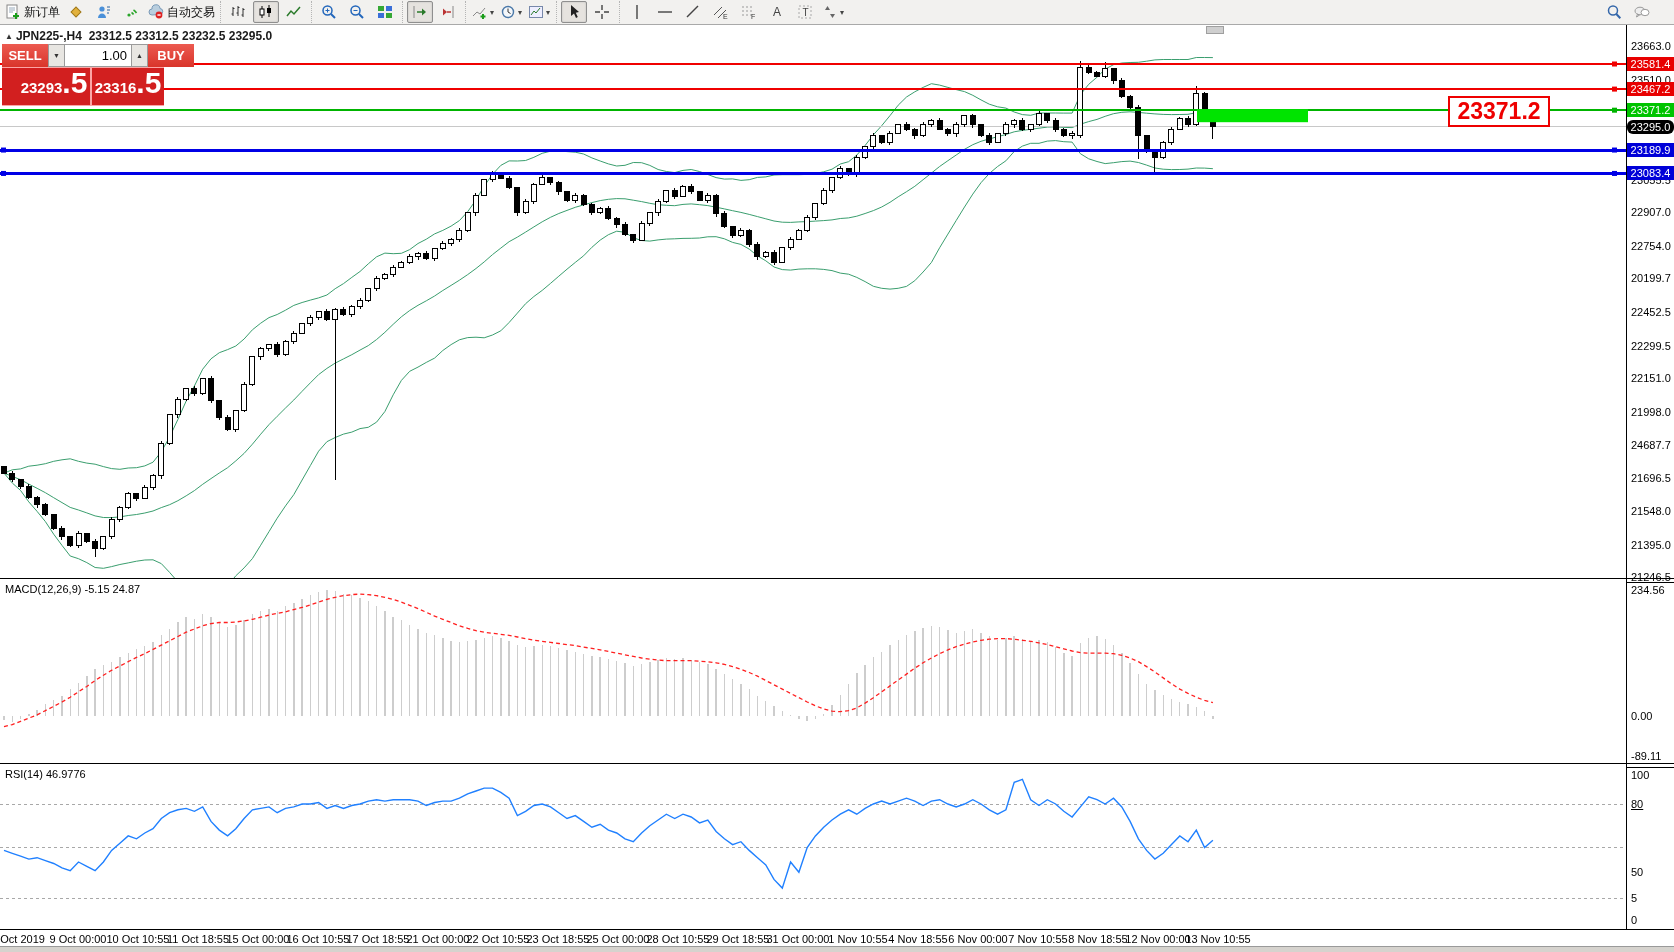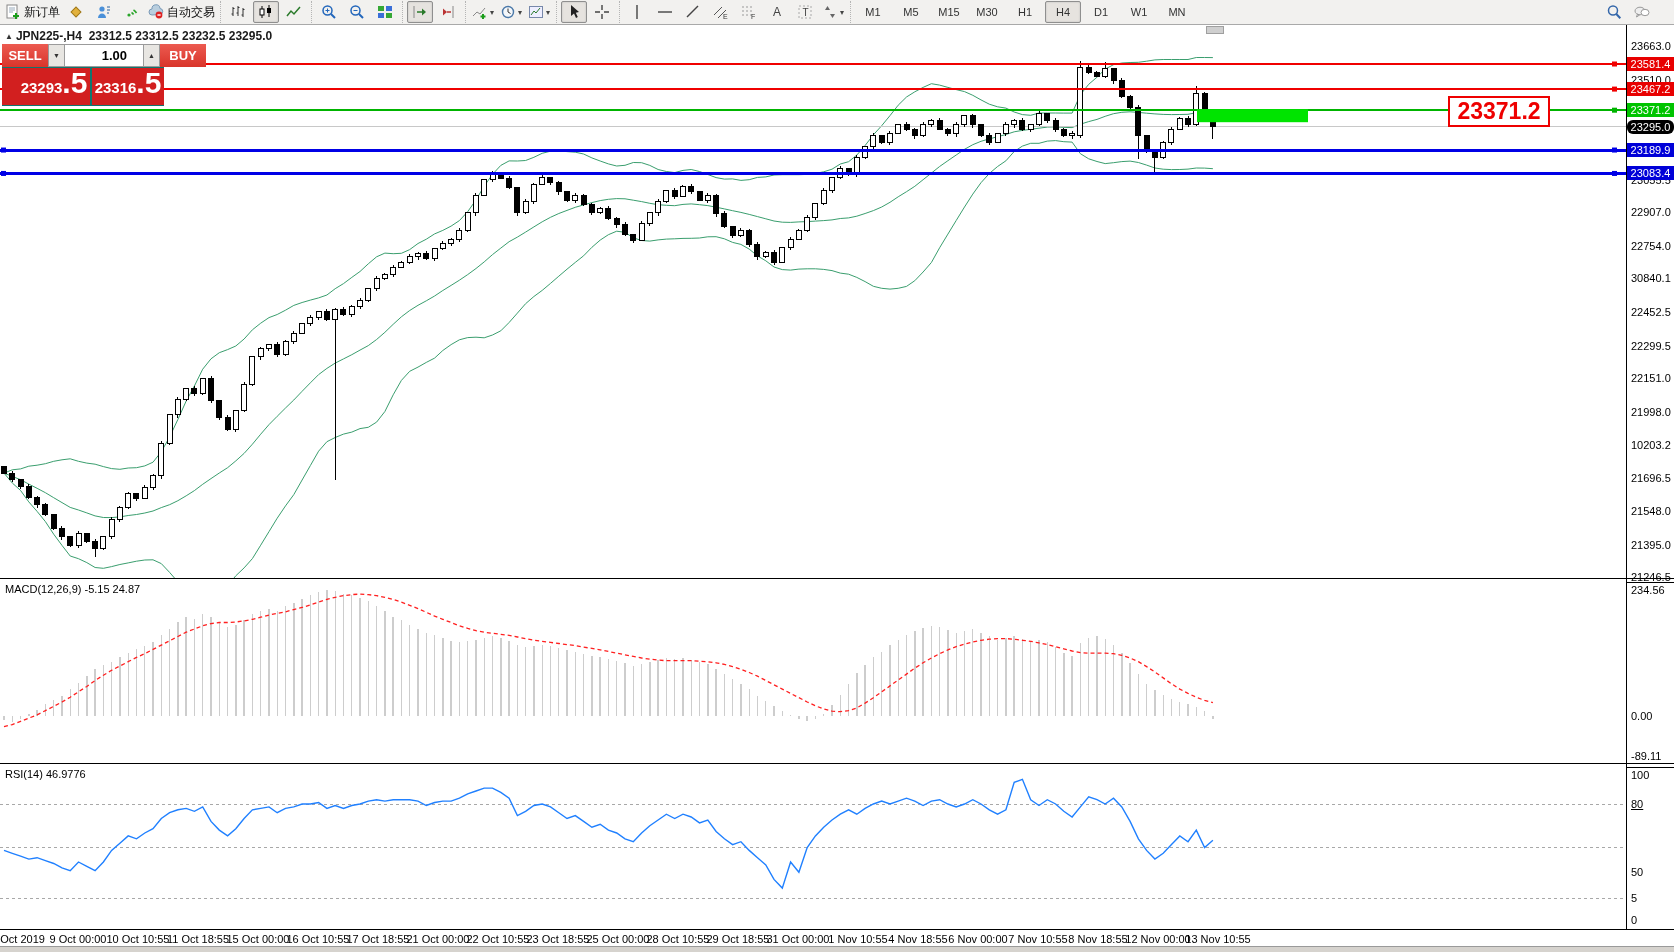--- a/index.html
+++ b/index.html
@@ -21,25 +21,25 @@
   #axis-line{position:absolute;left:1626px;top:25px;width:1px;height:904px;background:#000;}
   .ytick{position:absolute;left:1631px;width:43px;font-size:11px;color:#000;white-space:nowrap;}
   .chip{position:absolute;left:1627px;width:47px;height:14px;font-size:11px;color:#fff;text-align:center;line-height:14px;}
   .pane-tick{position:absolute;left:1631px;font-size:11px;color:#000;white-space:nowrap;}
   #time-axis{position:absolute;left:0;top:929px;width:1674px;height:17px;border-top:1px solid #000;background:#fff;}
   .xlab{position:absolute;top:3px;font-size:11px;color:#000;white-space:nowrap;transform:translateX(-50%);}
   #bottom-strip{position:absolute;left:0;top:946px;width:1674px;height:6px;background:#d6d3ce;border-top:1px solid #9a9a9a;}
   
   #symbol-line{position:absolute;left:5px;top:29px;font-size:12px;font-weight:bold;color:#1a1a1a;}
   #symbol-line .arrow{font-size:8px;vertical-align:1px;margin-right:3px;color:#333;}
-  #oneclick{position:absolute;left:2px;top:44px;width:162px;height:62px;background:#0f766e;padding:0;}
+  #oneclick{position:absolute;left:2px;top:44px;width:162px;height:62px;background:#fca5a5;padding:0;}
   #oc-top{display:flex;height:23px;}
   .oc-btn{flex:0 0 46px;background:linear-gradient(#ec5a50,#d9352b);color:#fff;font-size:13px;font-weight:bold;display:flex;align-items:center;justify-content:center;}
   .oc-spin{flex:0 0 15px;background:#e8e6e2;border:1px solid #9b9b9b;display:flex;align-items:center;justify-content:center;font-size:7px;color:#333;}
-  #volume-input{flex:1;width:60px;border:1px solid #9b9b9b;border-left:none;border-right:none;text-align:right;font-size:13px;font-weight:bold;padding-right:16px;font-family:inherit;}
+  #volume-input{flex:1;width:60px;border:1px solid #9b9b9b;border-left:none;border-right:none;text-align:right;font-size:13px;font-weight:normal;padding-right:4px;font-family:inherit;}
   #oc-bottom{display:flex;height:37px;margin-top:1px;}
   .oc-price{flex:1;background:#d21f1f;color:#fff;display:flex;align-items:baseline;justify-content:center;}
   .oc-price:first-child{margin-right:2px;padding-left:16px;}
   .oc-main{font-size:15px;font-weight:bold;}
   .oc-big{font-size:30px;font-weight:bold;line-height:30px;}
   #price-flag{position:absolute;left:1448px;top:96px;width:98px;height:27px;background:#fff;border:2px solid #ee0000;color:#ee0000;font-size:23px;font-weight:600;text-align:center;line-height:27px;}
   #cn-note{position:absolute;left:1256px;top:168px;font-size:30px;font-weight:bold;color:#0ccb0c;letter-spacing:5px;text-shadow:1px 1px 0 #a5efa5;white-space:nowrap;}
   #macd-label{position:absolute;left:5px;top:583px;font-size:11px;color:#000;}
   #rsi-label{position:absolute;left:5px;top:768px;font-size:11px;color:#000;}
   #shift-marker{position:absolute;left:1206px;top:26px;width:16px;height:6px;background:#cfcfcf;border:1px solid #9f9f9f;}
@@ -218,31 +218,20 @@
             <rect x="2" y="2" width="12" height="12" fill="none" stroke="#aaa" stroke-dasharray="2 2"></rect>
             <text x="5.5" y="12" font-size="10" fill="#444">T</text>
           </svg>
         </div>
         <div class="tb-btn">
           <svg width="16" height="16" viewBox="0 0 16 16">
             <path d="M3 6l2.5-4L8 6zM8 10l2.5 4L13 10z" fill="#666"></path>
           </svg>
           <span class="dd">▾</span>
         </div>
-      </div>
-      <div class="tb-group">
-        <div class="tb-btn tf">M1</div>
-        <div class="tb-btn tf">M5</div>
-        <div class="tb-btn tf">M15</div>
-        <div class="tb-btn tf">M30</div>
-        <div class="tb-btn tf">H1</div>
-        <div class="tb-btn pressed tf">H4</div>
-        <div class="tb-btn tf">D1</div>
-        <div class="tb-btn tf">W1</div>
-        <div class="tb-btn tf">MN</div>
       </div>
       <div class="tb-right">
         <div class="tb-btn">
           <svg width="16" height="16" viewBox="0 0 16 16">
             <circle cx="7" cy="6.5" r="4.5" fill="none" stroke="#3366aa" stroke-width="1.5"></circle>
             <path d="M10.3 10l4 4.2" stroke="#3366aa" stroke-width="2"></path>
           </svg>
         </div>
         <div class="tb-btn">
           <svg width="16" height="16" viewBox="0 0 16 16">
@@ -731,26 +720,26 @@
     </svg>
 
   <div id="axis-line"></div>
   <div id="price-axis">
       <div class="ytick" style="top: 40.0659px;">23663.0</div>
       <div class="ytick" style="top: 73.6923px;">23510.0</div>
       <div class="ytick" style="top: 107.187px;">23357.6</div>
       <div class="ytick" style="top: 173.582px;">23055.5</div>
       <div class="ytick" style="top: 206.22px;">22907.0</div>
       <div class="ytick" style="top: 239.846px;">22754.0</div>
-      <div class="ytick" style="top: 272.484px;">30840.1</div>
+      <div class="ytick" style="top: 272.484px;">20199.7</div>
       <div class="ytick" style="top: 306.11px;">22452.5</div>
       <div class="ytick" style="top: 339.736px;">22299.5</div>
       <div class="ytick" style="top: 372.374px;">22151.0</div>
       <div class="ytick" style="top: 406px;">21998.0</div>
-      <div class="ytick" style="top: 438.637px;">10203.2</div>
+      <div class="ytick" style="top: 438.637px;">24687.7</div>
       <div class="ytick" style="top: 472.264px;">21696.5</div>
       <div class="ytick" style="top: 504.901px;">21548.0</div>
       <div class="ytick" style="top: 538.527px;">21395.0</div>
       <div class="ytick" style="top: 571.165px;">21246.5</div>
       <div class="chip" style="top: 57px; background: rgb(232, 0, 0);">23581.4</div>
       <div class="chip" style="top: 82.0989px; background: rgb(232, 0, 0);">23467.2</div>
       <div class="chip" style="top: 103.198px; background: rgb(0, 196, 0);">23371.2</div>
       <div class="chip" style="top: 143.044px; background: rgb(0, 0, 216);">23189.9</div>
       <div class="chip" style="top: 166.451px; background: rgb(0, 0, 216);">23083.4</div>
       <div class="chip" style="top: 119.945px; background: rgb(0, 0, 0); border-radius: 6px;">23295.0</div>

